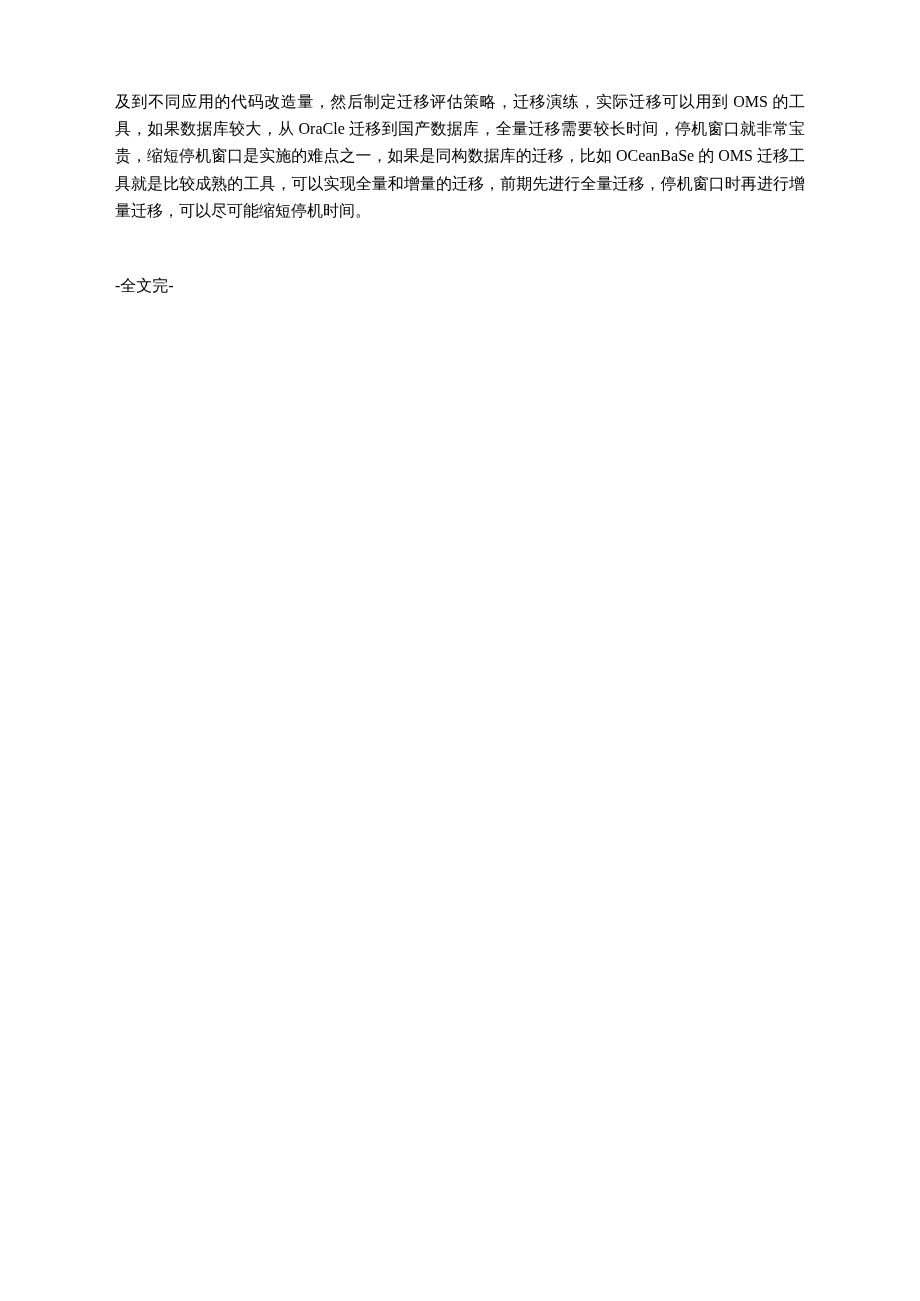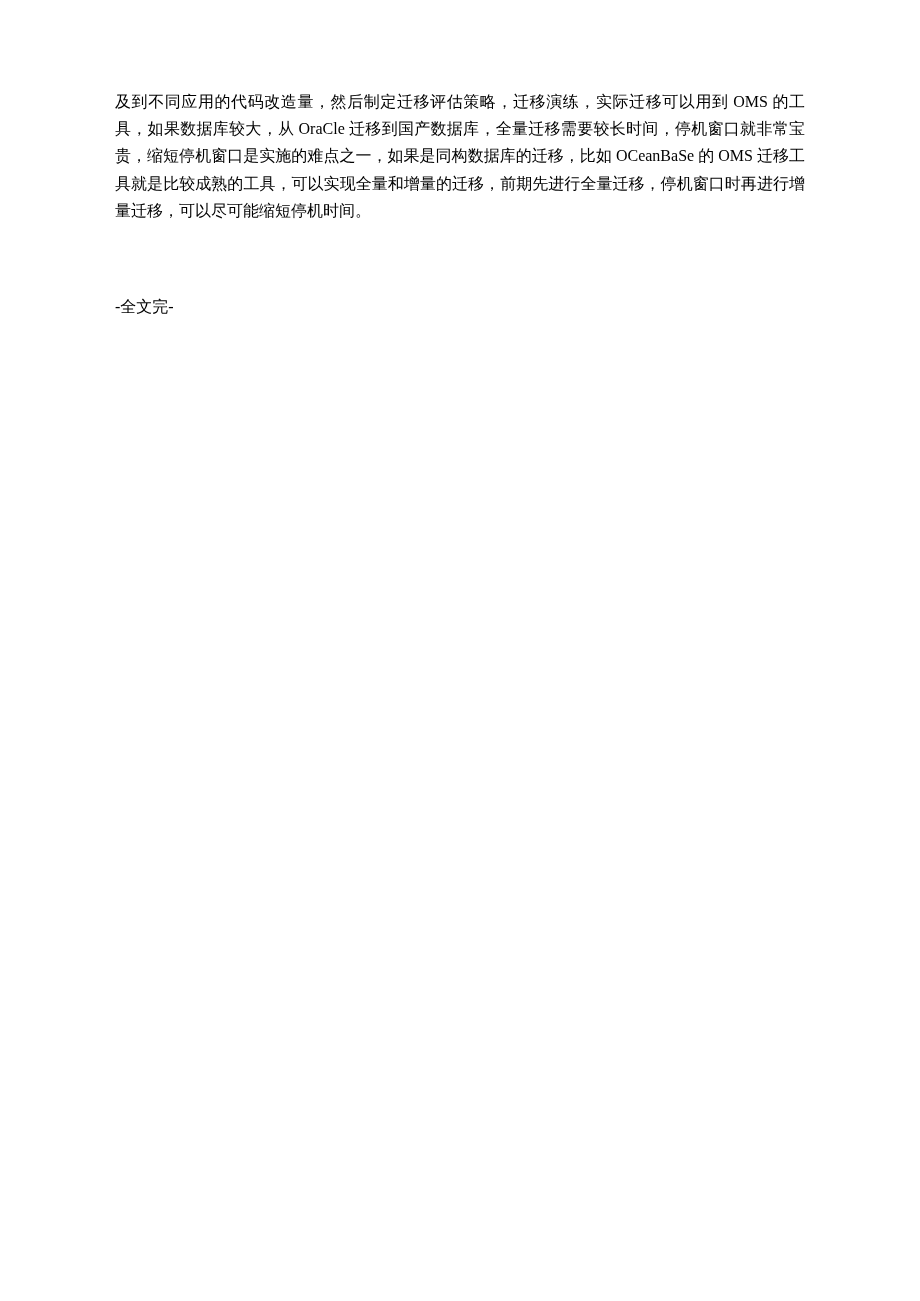--- a/index.html
+++ b/index.html
@@ -16,20 +16,20 @@
       line-height: 1.7;
       color: #000000;
       padding: 88px 115px 0 115px;
     }
     .paragraph {
       text-align: justify;
       text-justify: inter-ideograph;
       margin-bottom: 4px;
     }
     .footer-text {
-      margin-top: 69px;
+      margin-top: 48px;
     }
   </style>
 </head>
 <body>
 
 <div class="paragraph">及到不同应用的代码改造量，然后制定迁移评估策略，迁移演练，实际迁移可以用到 OMS 的工具，如果数据库较大，从 OraCle 迁移到国产数据库，全量迁移需要较长时间，停机窗口就非常宝贵，缩短停机窗口是实施的难点之一，如果是同构数据库的迁移，比如 OCeanBaSe 的 OMS 迁移工具就是比较成熟的工具，可以实现全量和增量的迁移，前期先进行全量迁移，停机窗口时再进行增量迁移，可以尽可能缩短停机时间。</div>
 <div class="footer-text">-全文完-</div>
 
 </body></html>

